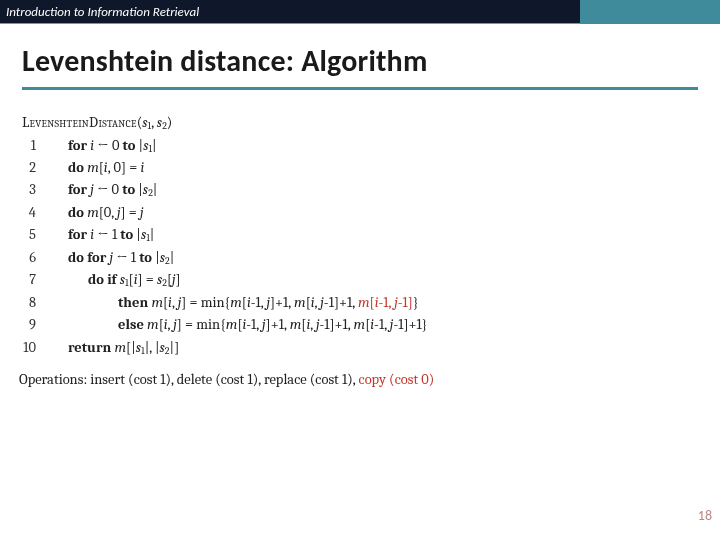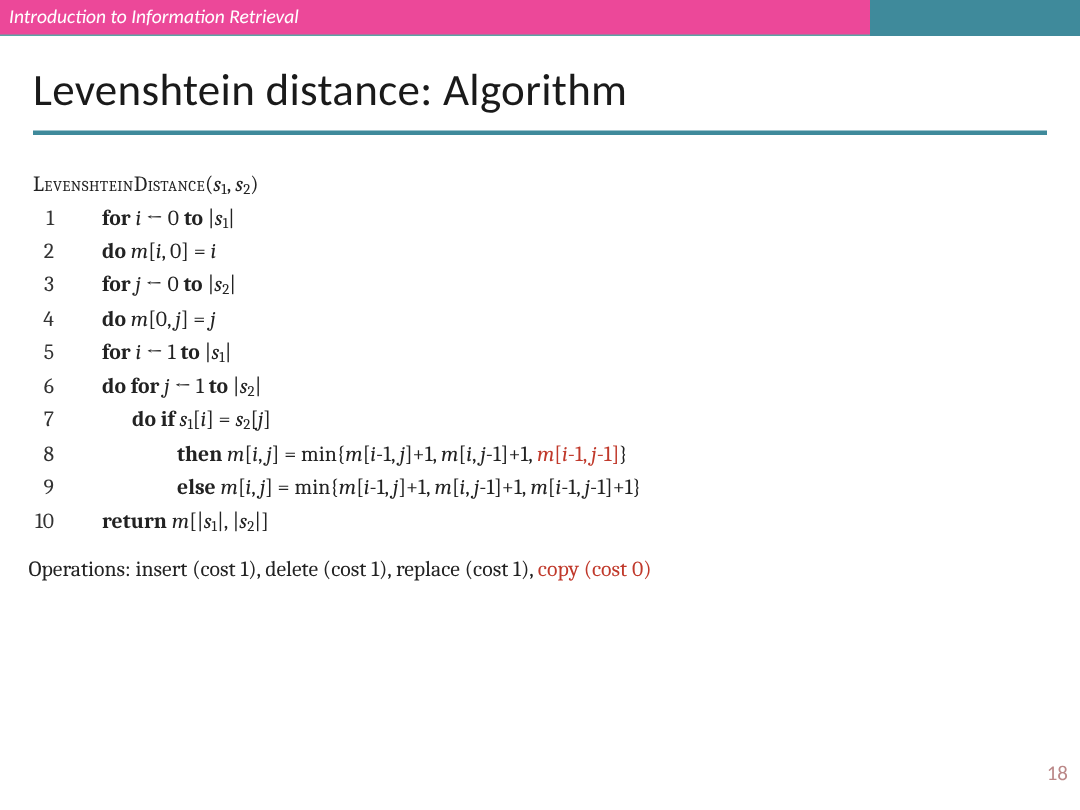--- a/index.html
+++ b/index.html
@@ -7,21 +7,21 @@
     width: 720px;
     height: 540px;
     background: #fff;
     font-family: "Segoe UI", Calibri, sans-serif;
     position: relative;
     overflow: hidden;
   }
   .header-bar {
     width: 100%;
     height: 24px;
-    background: #ec4899;
+    background: #0f172a;
     border-bottom: 1px solid #5aa5a5;
     display: flex;
     align-items: center;
   }
   .header-right {
     position: absolute;
     top: 0; right: 0;
     width: 140px;
     height: 24px;
     background: #3f8a9b;
@@ -31,21 +31,21 @@
     font-style: italic;
     font-size: 13px;
     padding-left: 6px;
     position: relative;
     z-index: 2;
   }
   .title {
     font-size: 30px;
     color: #1a1a1a;
     padding: 18px 0 8px 22px;
-    font-weight: 400;
+    font-weight: 700;
     letter-spacing: 0.2px;
   }
   .title-underline {
     height: 3px;
     background: #3f8a9b;
     margin: 0 22px;
   }
   .algo {
     padding: 22px 6px 0 22px;
     font-family: "Cambria", "Georgia", serif;

